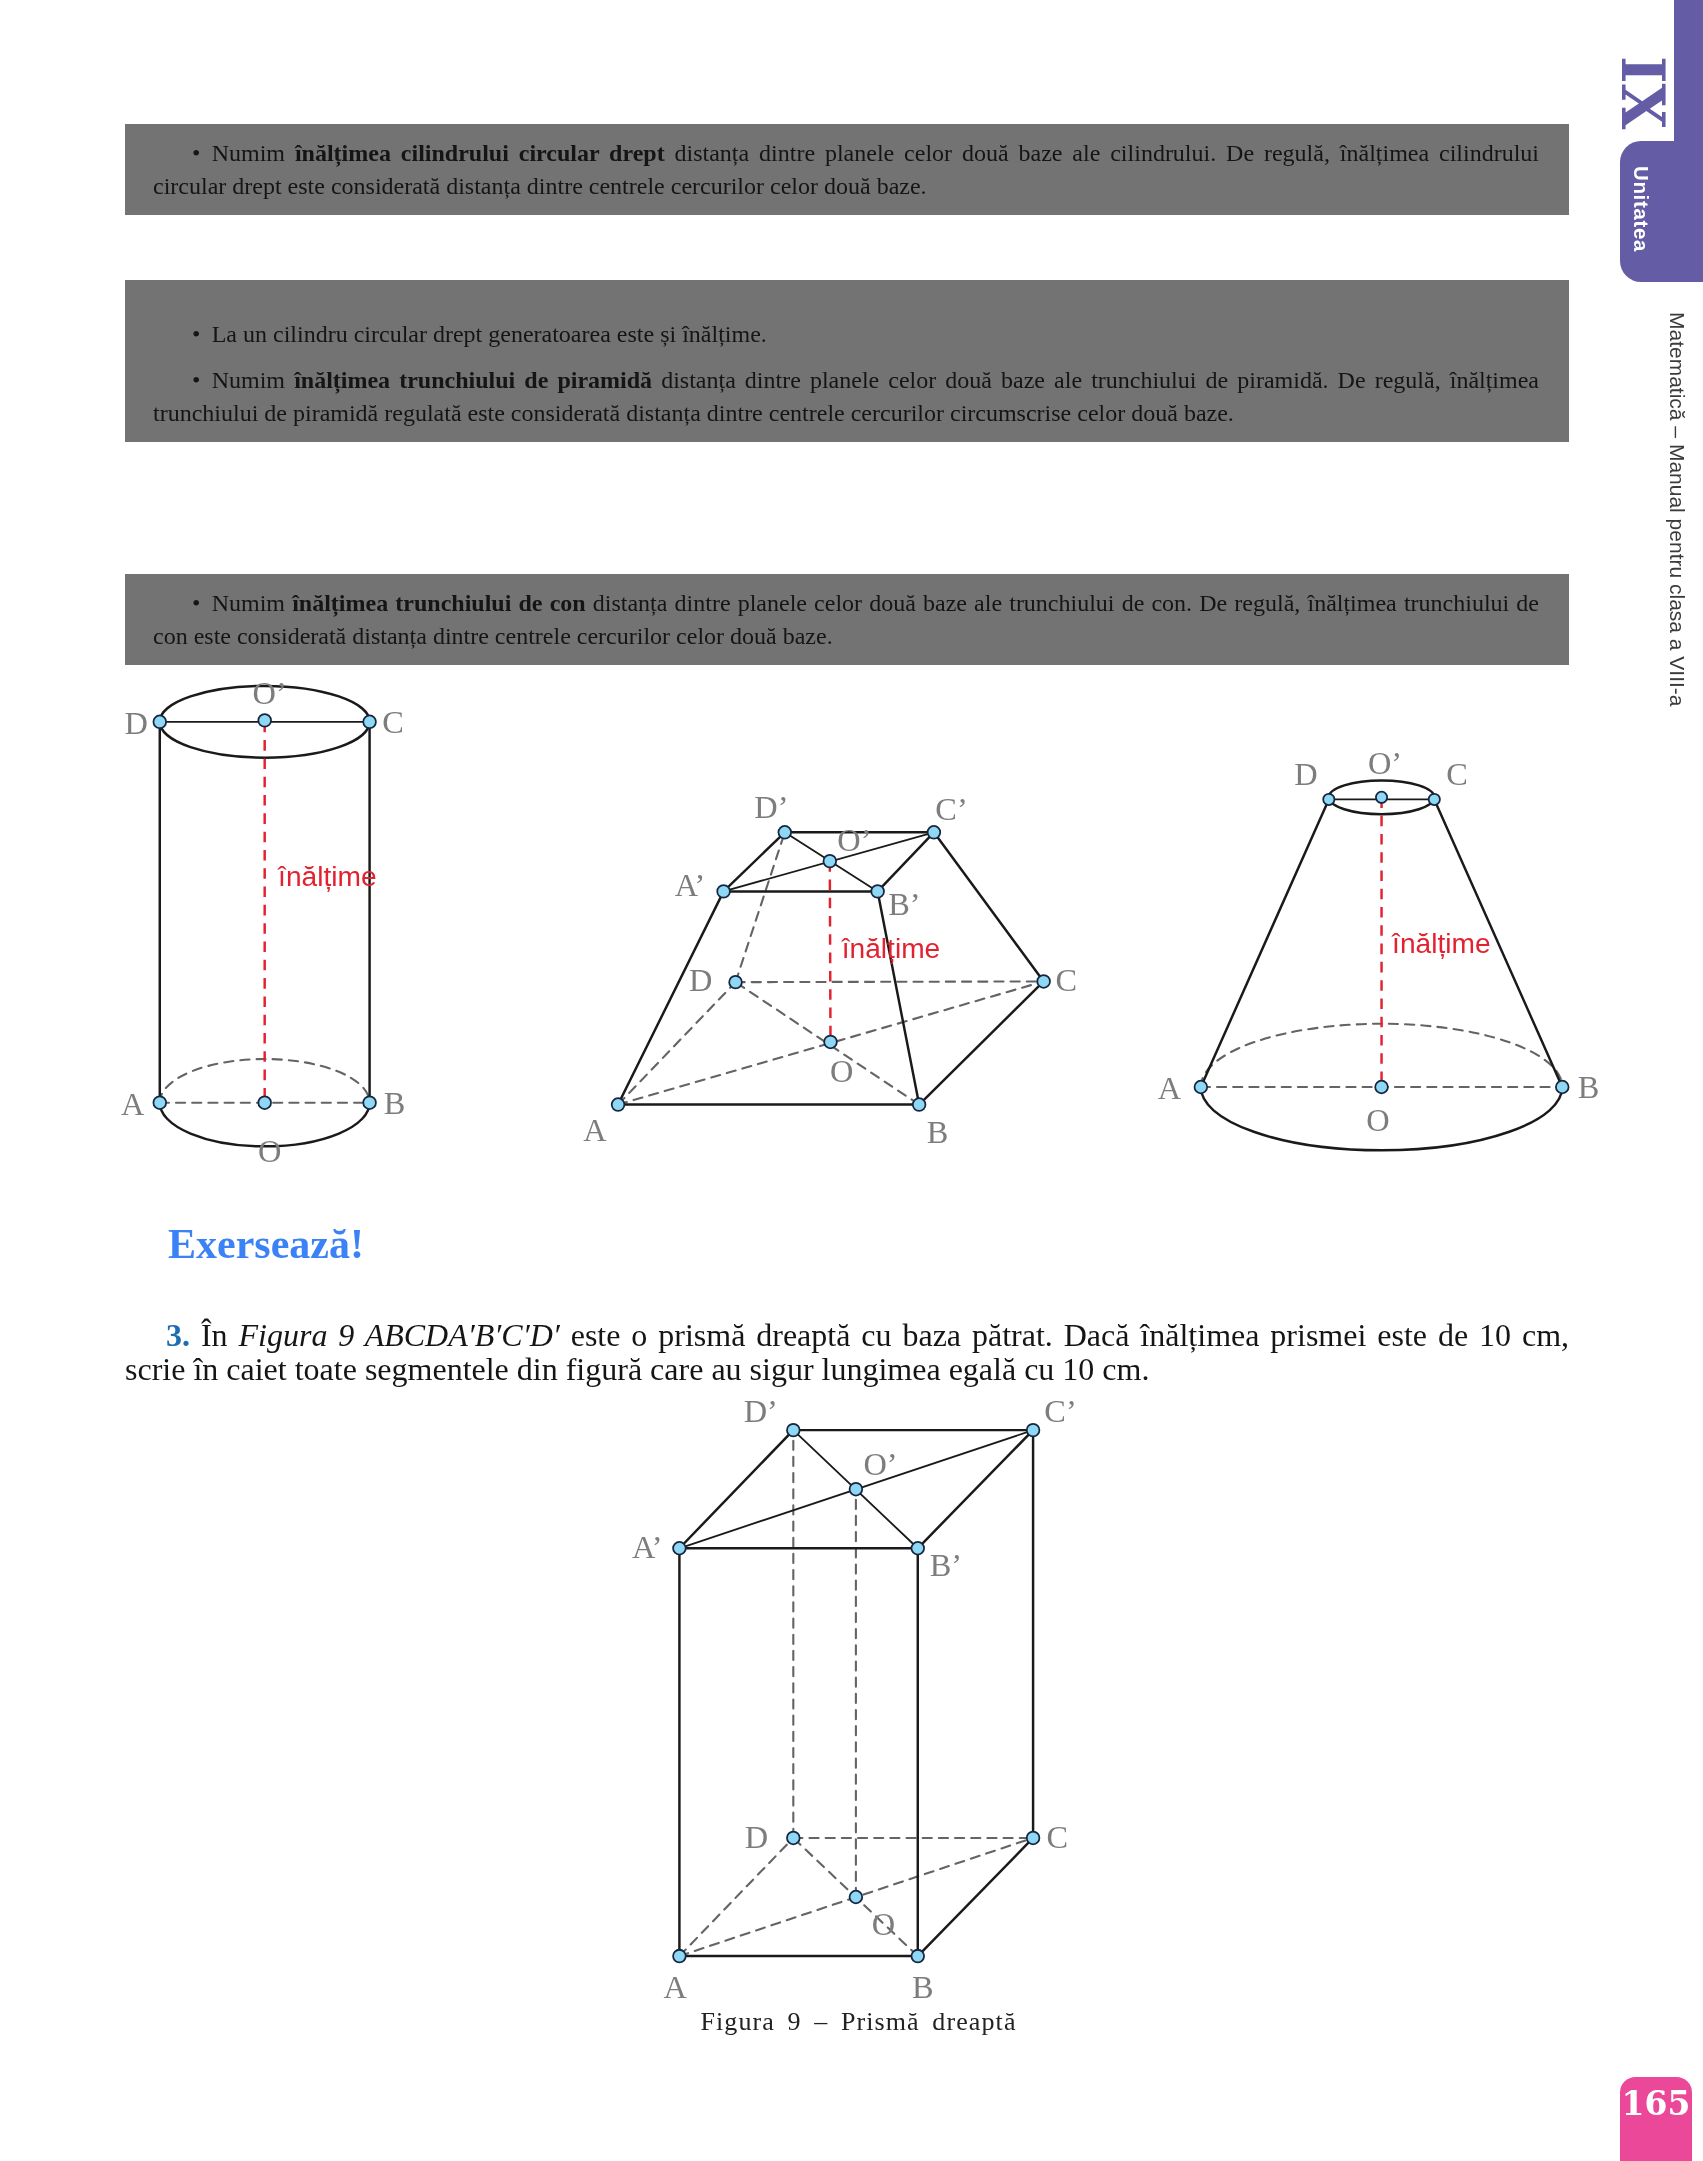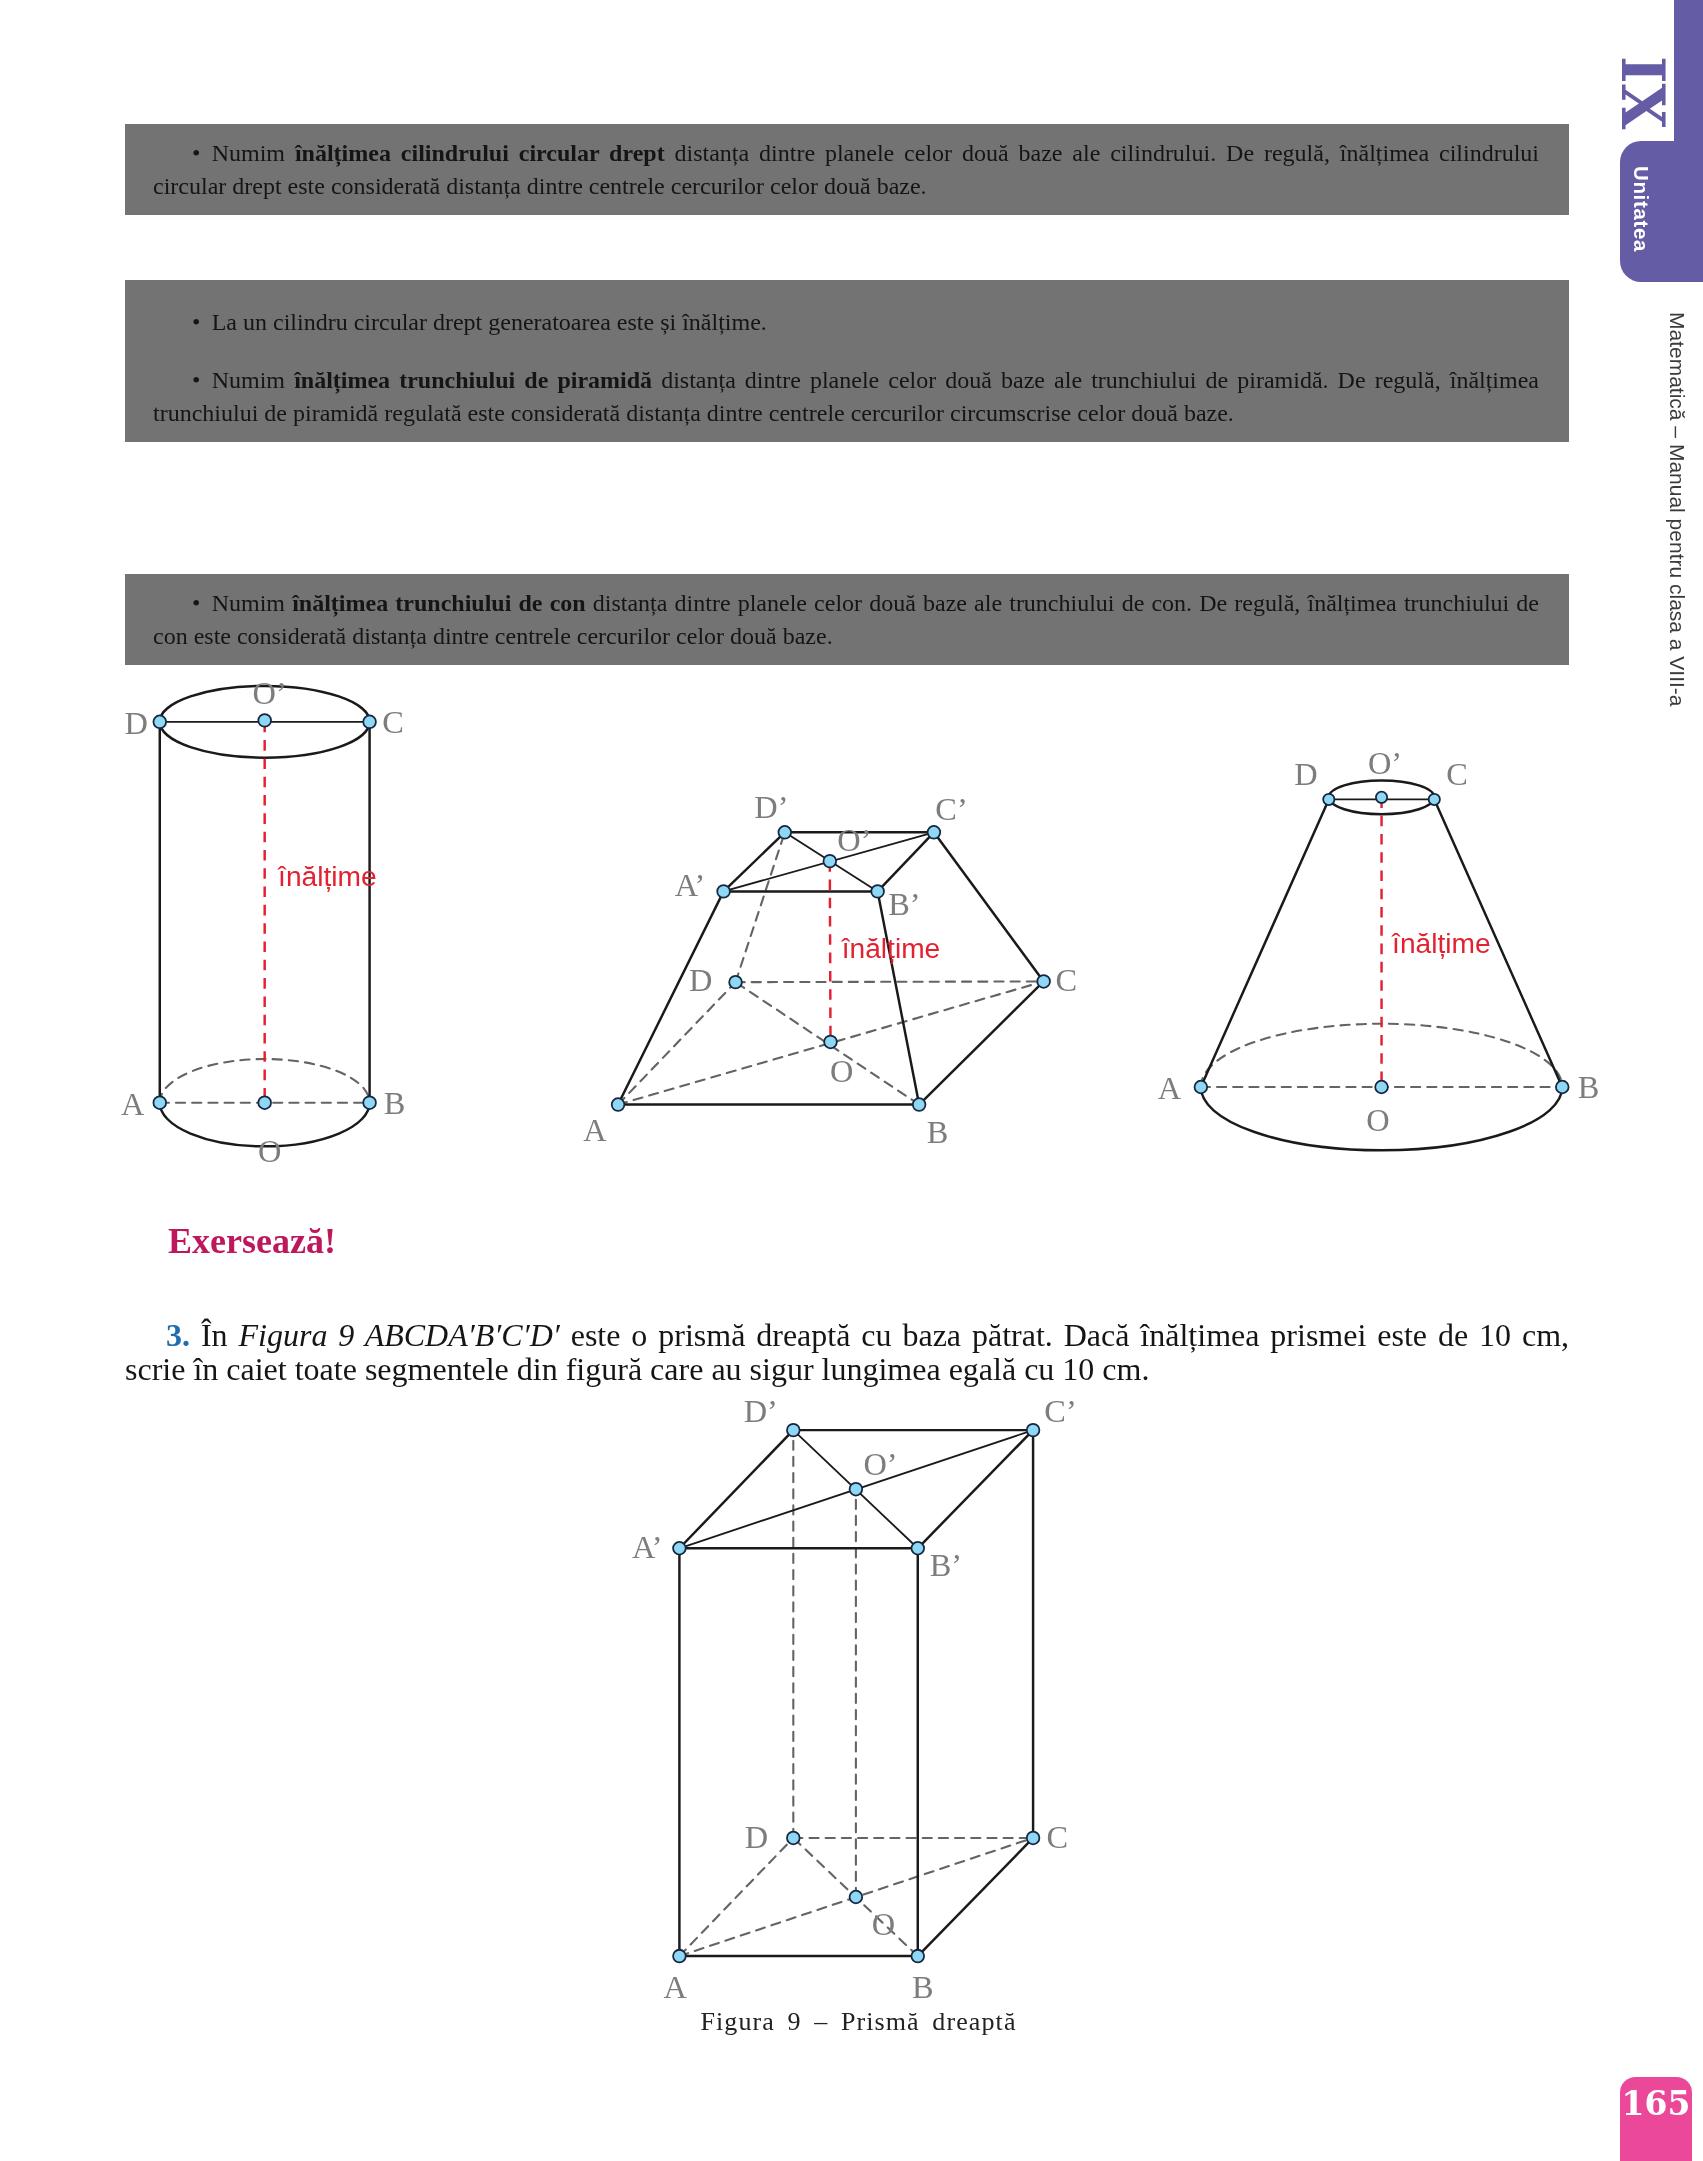--- a/index.html
+++ b/index.html
@@ -5,27 +5,27 @@
   html,body{margin:0;padding:0;background:#ffffff;}
   .page{position:relative;width:1704px;height:2161px;background:#ffffff;overflow:hidden;
         font-family:"Liberation Serif", serif;color:#151515;}
 
   
   .note{position:absolute;left:125px;width:1444px;background:#737373;
         font-size:24px;line-height:33px;text-align:justify;
         padding:12.7px 30px 12.7px 28px;box-sizing:border-box;text-indent:39px;}
   .note b{font-weight:bold;}
   #note1{top:124px;}
-  #note2{top:280px;padding-top:26px;padding-bottom:22px;}
+  #note2{top:280px;padding-top:38px;padding-bottom:22px;}
   #note3{top:351px;font-family:Liberation Serif, serif;}
   #note4{top:528px;margin-top:46px;}
   .bullet{display:inline-block;text-indent:0;margin-right:11.3px;}
 
   
-  .practice-heading{position:absolute;left:168px;top:1220px;font-size:36px;font-weight:bold;color:#be185d;}
+  .practice-heading{position:absolute;left:168px;top:1220px;font-size:42px;font-weight:bold;color:#3b82f6;}
   .exercise{position:absolute;left:125px;top:1318px;width:1444px;
             font-size:32px;line-height:34px;text-align:justify;text-indent:41px;}
   .exercise .num{color:#1d6db2;font-weight:bold;}
   .it{font-style:italic;}
 
   .fig-caption{position:absolute;left:619px;top:2007px;width:479px;text-align:center;
                font-size:26px;letter-spacing:1.1px;word-spacing:5px;color:#222;}
 
   
   .tab-strip{position:absolute;left:1674px;top:0;width:30px;height:163px;background:#655ca6;}

